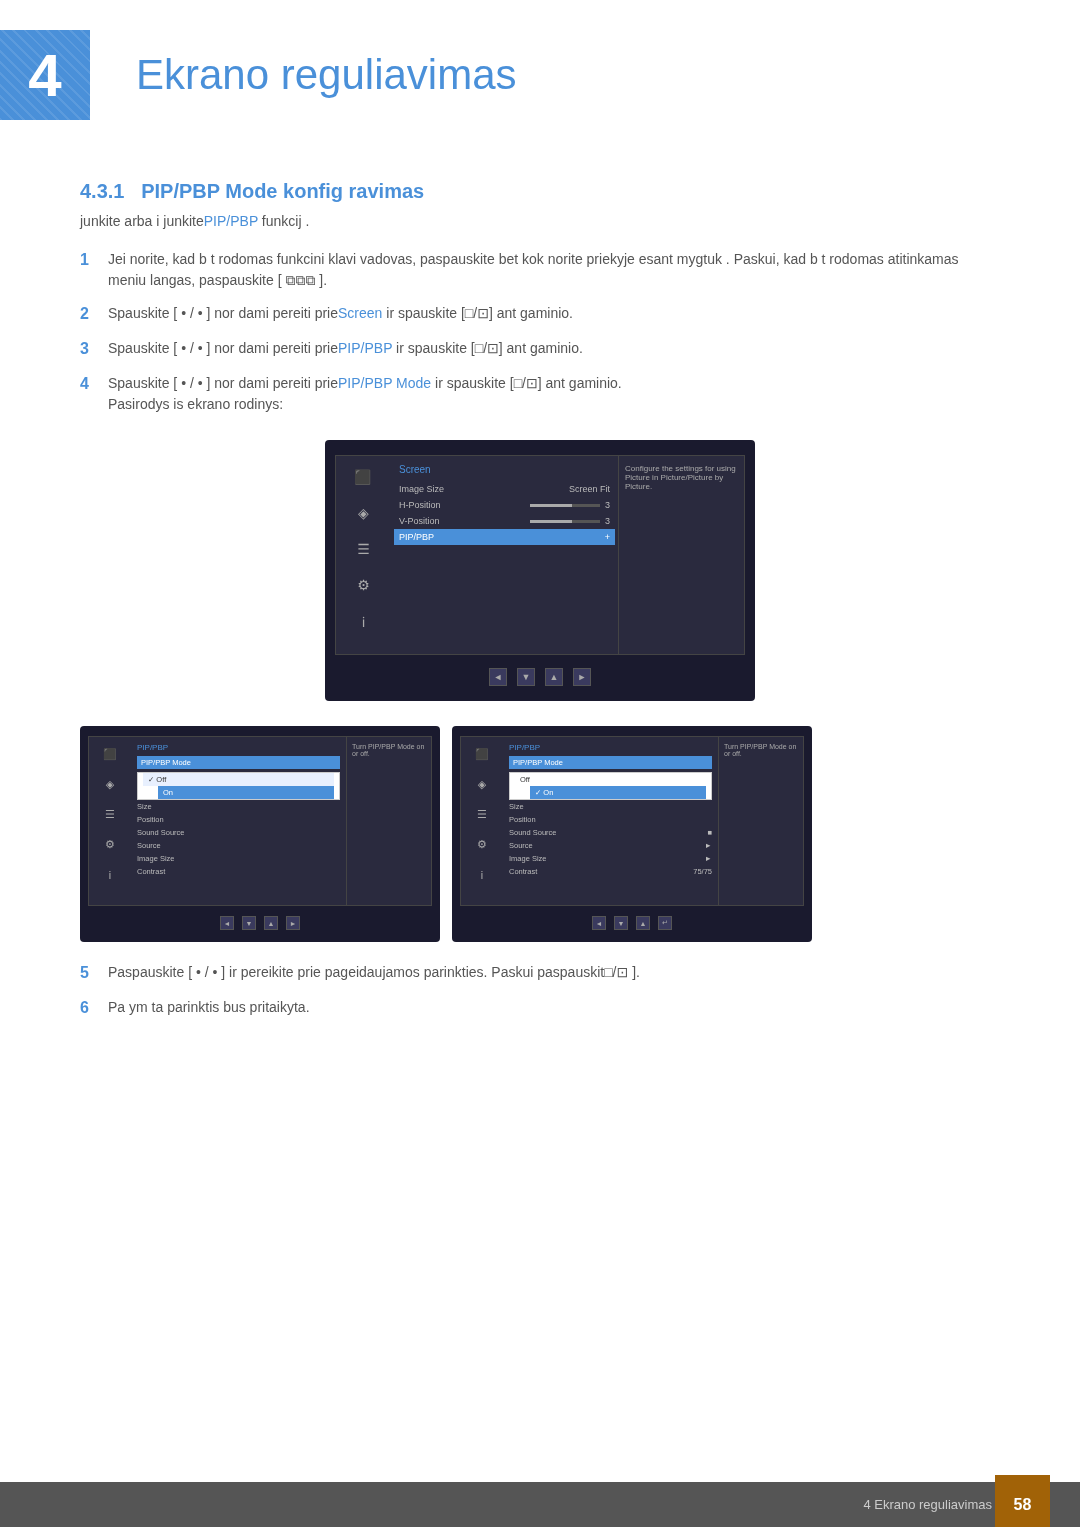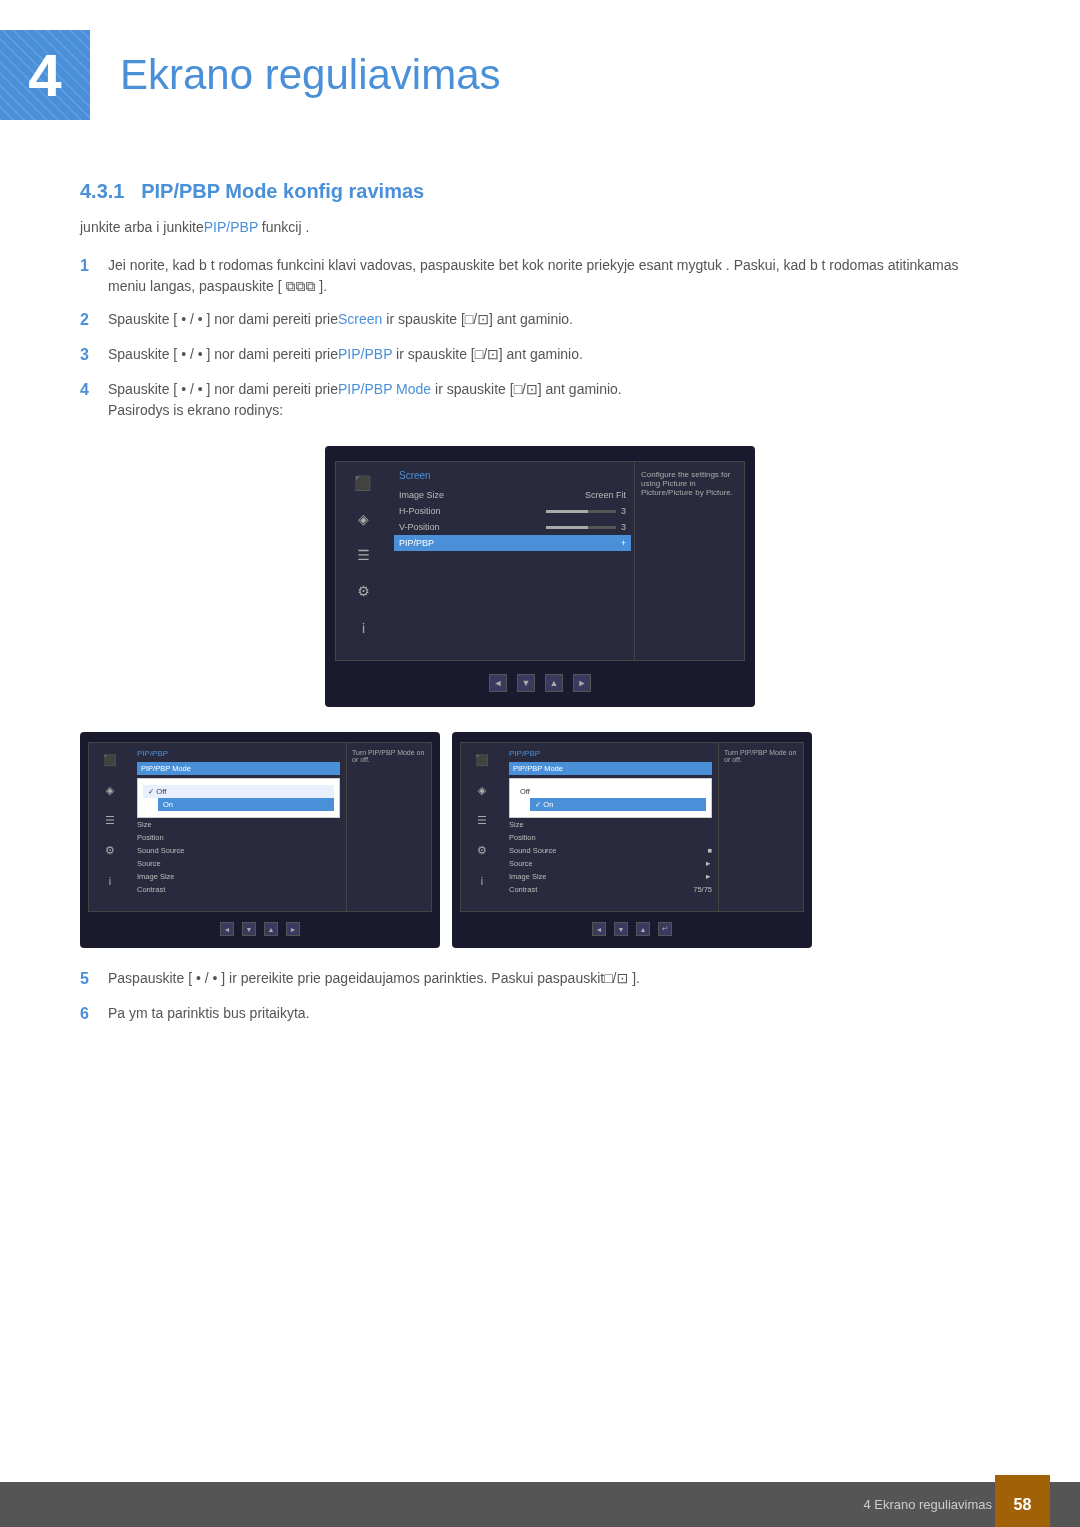--- a/index.html
+++ b/index.html
@@ -47,32 +47,33 @@
       font-size: 60px;
       font-weight: bold;
       color: #fff;
       position: relative;
       z-index: 1;
     }
     .chapter-title {
       font-size: 42px;
       color: #4a90d9;
       font-weight: normal;
+      margin-left: 16px;
     }
 
     
     .content {
       padding: 20px 80px 80px 80px;
     }
 
     .section-title {
       font-size: 20px;
       color: #4a90d9;
       font-weight: bold;
-      margin-bottom: 16px;
+      margin-bottom: 10px;
     }
 
     .intro-text {
       font-size: 14px;
       color: #555;
       margin-bottom: 20px;
     }
     .intro-text .highlight {
       color: #4a90d9;
     }
@@ -167,21 +168,21 @@
       background: #555;
       position: relative;
     }
     .monitor-bar-fill {
       position: absolute;
       left: 0; top: 0; bottom: 0;
       background: #aaa;
       width: 60%;
     }
     .monitor-right-panel {
-      width: 110px;
+      width: 126px;
       padding: 8px 6px;
       font-size: 8px;
       color: #aaa;
       border-left: 1px solid #444;
     }
     .monitor-bottom {
       display: flex;
       justify-content: center;
       gap: 10px;
       margin-top: 8px;
@@ -258,21 +259,21 @@
       align-items: flex-end;
       padding: 2px 0;
       font-size: 7.5px;
       color: #bbb;
     }
     .mini-dropdown {
       background: #fff;
       color: #333;
       border: 1px solid #ccc;
       font-size: 7.5px;
-      padding: 6px 5px;
+      padding: 0 5px;
       min-width: 70px;
       margin-top: 2px;
     }
     .mini-dropdown-item {
       padding: 2px 5px;
       font-size: 7.5px;
       color: #333;
     }
     .mini-dropdown-item.selected {
       background: #e8f0fe;

